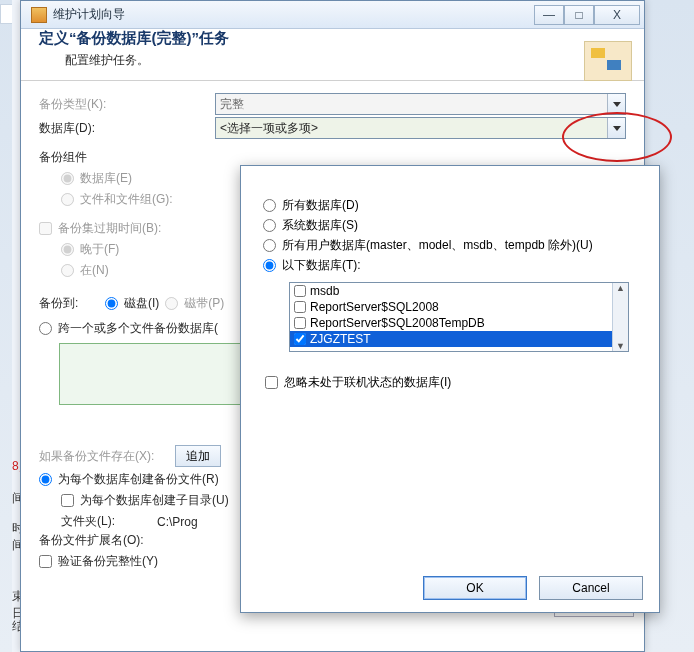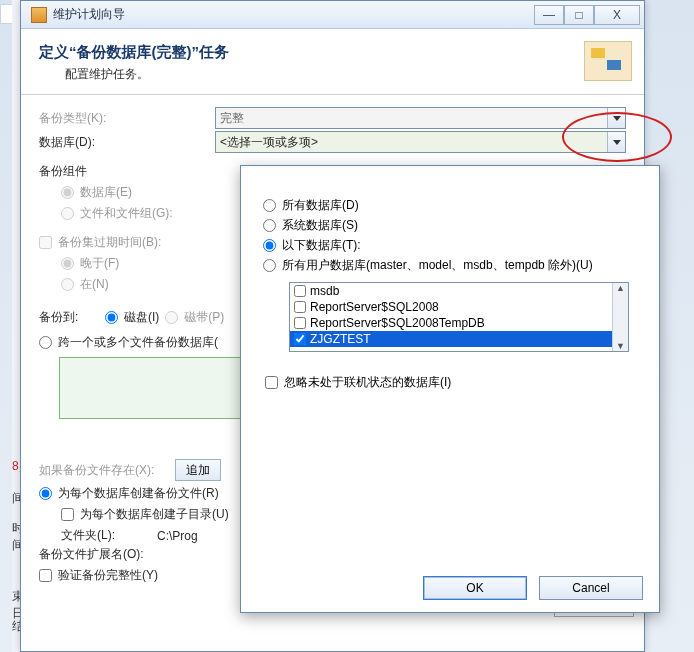--- a/index.html
+++ b/index.html
@@ -6,21 +6,21 @@
 body{margin:0;background:#e8eef5;width:694px;height:652px;overflow:hidden;position:relative}
 .blur-bg{position:absolute;inset:0;background:linear-gradient(#d9e4f0,#e8eef5)}
 .blur-item{position:absolute;background:#fff;border:1px solid #c8d4e2;height:20px}
 .main-window{position:absolute;left:20px;top:0;width:625px;height:652px;background:#fff;border:1px solid #6b8aab;box-shadow:0 0 8px rgba(0,0,0,.2)}
 .titlebar{height:28px;background:linear-gradient(#f3f7fc,#dde9f7);border-bottom:1px solid #b8c9de;display:flex;align-items:center;padding:0 4px}
 .titlebar .icon{width:16px;height:16px;margin:0 6px;background:linear-gradient(#f0c060,#e09030);border:1px solid #b07020}
 .titlebar .title{flex:1;color:#1a2a3a}
 .win-btns{display:flex;gap:0}
 .win-btn{width:30px;height:20px;border:1px solid #9ab0c8;background:linear-gradient(#f6faff,#dfe9f5);display:flex;align-items:center;justify-content:center;color:#3a4a5a;font-family:Arial}
 .win-btn.close{width:46px;background:linear-gradient(#f6faff,#dfe9f5)}
-.header{padding:14px 18px;background:#fff;border-bottom:1px solid #d0d0d0;position:relative;height:66px}
+.header{padding:0 18px;background:#fff;border-bottom:1px solid #d0d0d0;position:relative;height:52px}
 .header h1{margin:0;font-size:15px;font-weight:bold;color:#1a3a6a}
 .header .sub{margin:4px 0 0 26px;color:#2a2a2a}
 .header-img{position:absolute;right:12px;top:12px;width:48px;height:40px;background:#f7e8c8;border:1px solid #d8c898}
 .header-img::before{content:"";position:absolute;left:6px;top:6px;width:14px;height:10px;background:#f0c040}
 .header-img::after{content:"";position:absolute;left:22px;top:18px;width:14px;height:10px;background:#4080c0}
 .body{padding:10px 18px;color:#2a2a2a;position:relative;height:540px}
 .row{display:flex;align-items:center;margin:2px 0;gap:6px}
 .lbl{width:170px;color:#2a2a2a}
 .lbl.dis{color:#9a9a9a}
 .combo{flex:1;height:22px;border:1px solid #7a92ab;background:#eef3e8;display:flex;align-items:center;padding:0 4px;position:relative}
@@ -180,26 +180,26 @@
   <div class="popup-body">
     <label class="radio">
         <input type="radio" name="p" style="">
         <span>所有数据库(D)</span>
       </label>
     <label class="radio">
         <input type="radio" name="p" style="">
         <span>系统数据库(S)</span>
       </label>
     <label class="radio">
+        <input type="radio" name="p" style="">
+        <span>所有用户数据库(master、model、msdb、tempdb 除外)(U)</span>
+      </label>
+    <label class="radio">
         <input type="radio" name="p" checked="" style="">
         <span>以下数据库(T):</span>
-      </label>
-    <label class="radio">
-        <input type="radio" name="p" style="">
-        <span>所有用户数据库(master、model、msdb、tempdb 除外)(U)</span>
       </label>
 
     <div class="db-list">
       <div class="item">
           <input type="checkbox" style="">
           <span>msdb</span>
         </div>
       <div class="item">
           <input type="checkbox" style="">
           <span>ReportServer$SQL2008</span>

